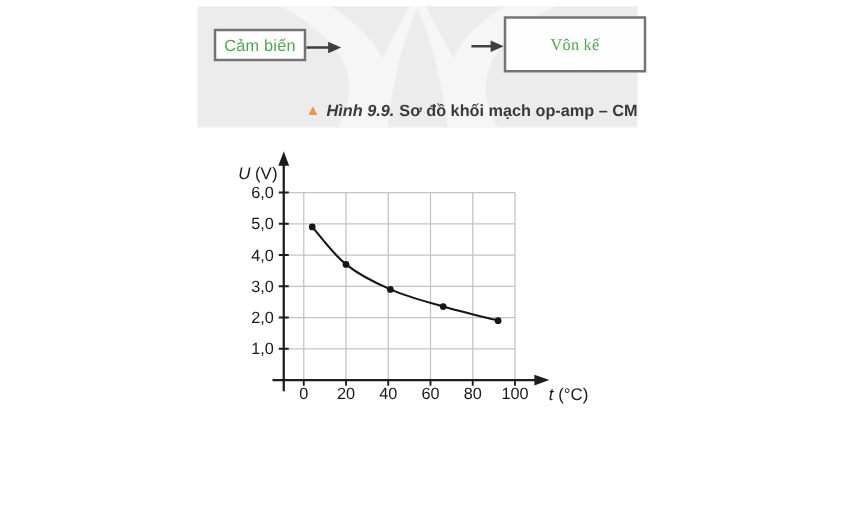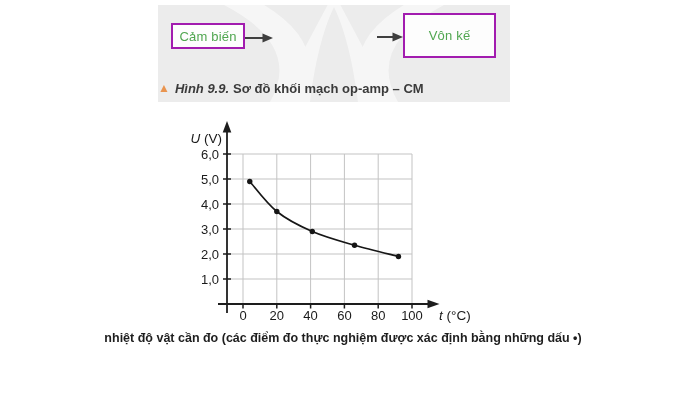--- a/index.html
+++ b/index.html
@@ -2,30 +2,30 @@
 <html><head>
 <meta charset="utf-8">
 <style>
   html,body{margin:0;padding:0;background:#ffffff;}
   .page{position:relative;width:686px;height:418px;background:#ffffff;overflow:hidden;
         font-family:"Liberation Sans","DejaVu Sans",sans-serif;}
 
   
   .panel{position:absolute;left:158px;top:5px;width:352px;height:97px;background:#ececec;}
   .wm{position:absolute;left:0;top:0;width:352px;height:97px;}
-  .block{position:absolute;box-sizing:border-box;border:2px solid #a21caf;background:#fdfdfd;
+  .block{position:absolute;box-sizing:border-box;border:2px solid #737373;background:#fdfdfd;
          display:flex;align-items:center;justify-content:center;
          color:#50a650;font-size:13px;letter-spacing:.2px;}
   .block.b1{left:13px;top:18px;width:74px;height:26px;}
   .block.b2{left:115px;top:7px;width:104px;height:48px;}
-  .block.b3{left:245px;top:8px;width:93px;height:45px;}
+  .block.b3{left:245px;top:8px;width:114px;height:45px;font-family:Liberation Serif, serif;}
   .arrow{position:absolute;}
   .arrow.a1{left:87px;top:27px;}
   .arrow.a2{left:219px;top:26px;}
-  .panel-caption{position:absolute;left:0;bottom:6px;width:100%;text-align:left;
+  .panel-caption{position:absolute;left:0;bottom:6px;width:100%;text-align:right;
                  font-size:13px;font-weight:700;color:#3a3a3a;white-space:nowrap;}
   .tri{color:#e9944f;font-size:12px;margin-right:5px;vertical-align:1px;}
   .cap-label{font-style:italic;font-weight:700;margin-right:4px;}
 
   
   .chart{position:absolute;left:168px;top:112px;width:320px;height:215px;}
   .tick{font-family:"Liberation Sans","DejaVu Sans",sans-serif;font-size:13px;fill:#1a1a1a;}
   .axis-label{font-family:"Liberation Sans","DejaVu Sans",sans-serif;font-size:13.5px;fill:#1a1a1a;}
 
   
@@ -116,16 +116,15 @@
       <text x="271" y="208" class="axis-label"><tspan font-style="italic">t</tspan><tspan> (°C)</tspan></text>
       <path d="M 81.76 69.5 C 86.27 74.50 98.38 91.17 108.8 99.5 C 119.22 107.83 131.33 113.88 144.29 119.5 C 157.25 125.13 172.17 129.08 186.54 133.25 C 200.91 137.42 223.16 142.63 230.48 144.5" fill="none" stroke="#161616" stroke-width="1.7"></path>
       <circle cx="81.76" cy="69.5" r="2.7" fill="#161616"></circle>
       <circle cx="108.8" cy="99.5" r="2.7" fill="#161616"></circle>
       <circle cx="144.29" cy="119.5" r="2.7" fill="#161616"></circle>
       <circle cx="186.54" cy="133.25" r="2.7" fill="#161616"></circle>
       <circle cx="230.48" cy="144.5" r="2.7" fill="#161616"></circle>
     </svg>
 
   <div class="fig10-caption">
-    <div>nhiệt độ vật cần đo (các điểm đo thực nghiệm được xác định bằng những dấu •)</div>
   </div>
 
 </div>
 
 </body></html>

